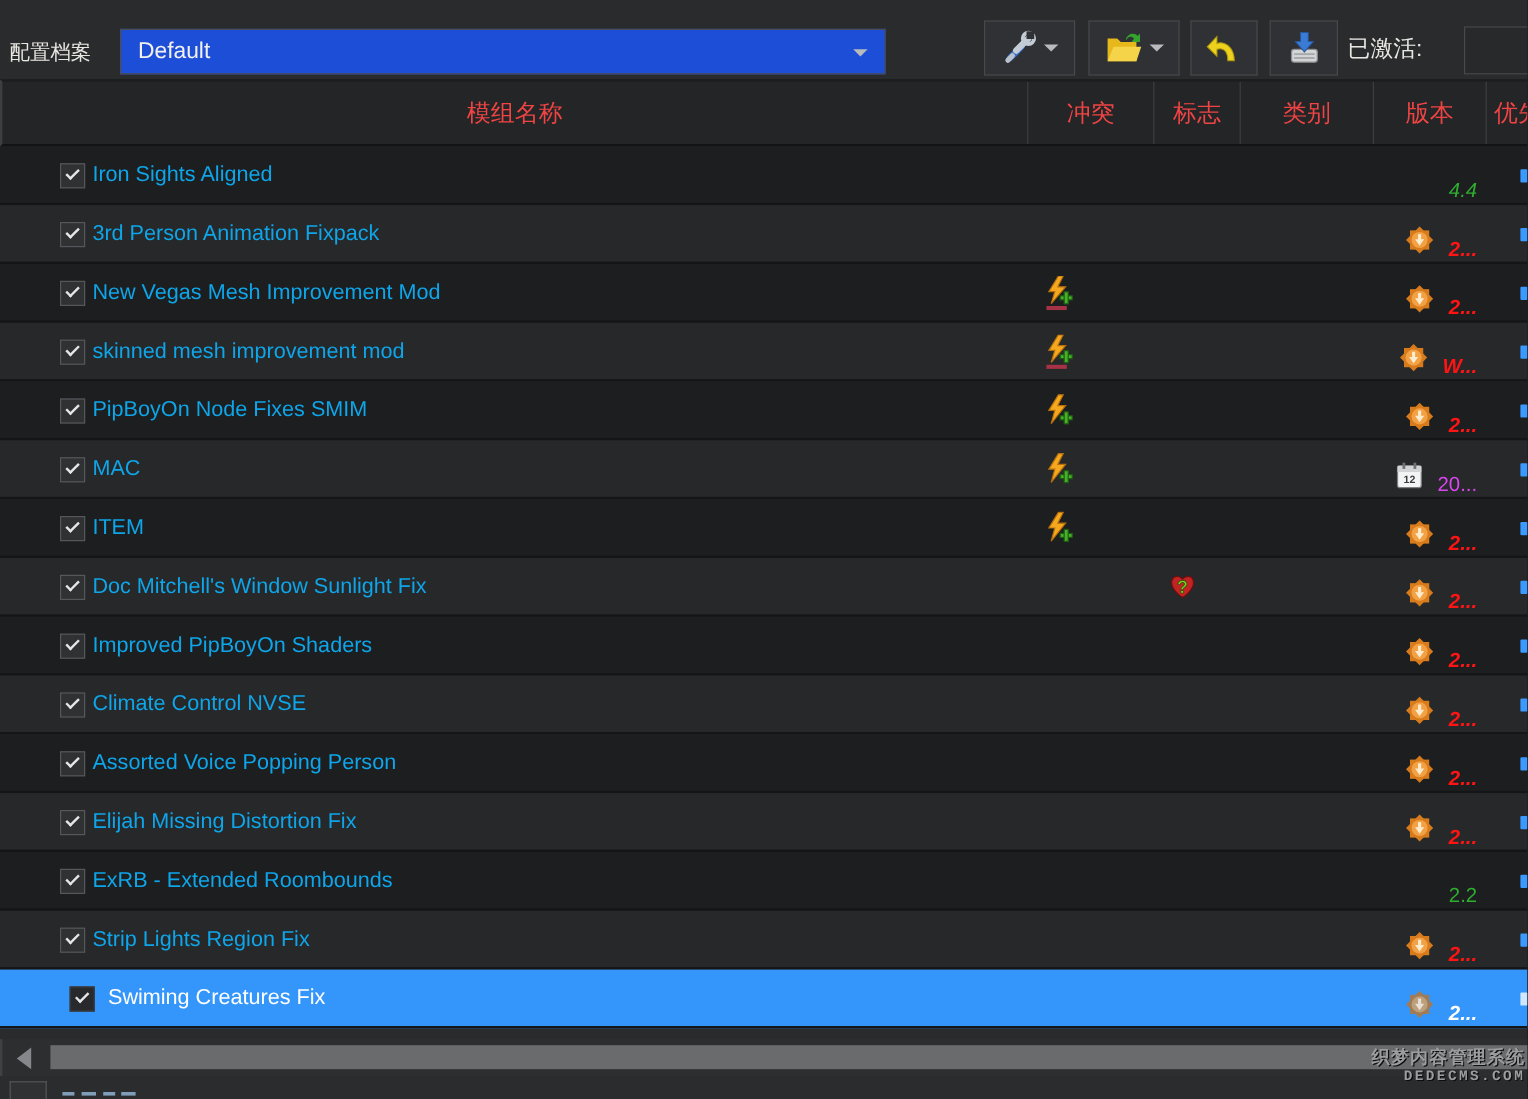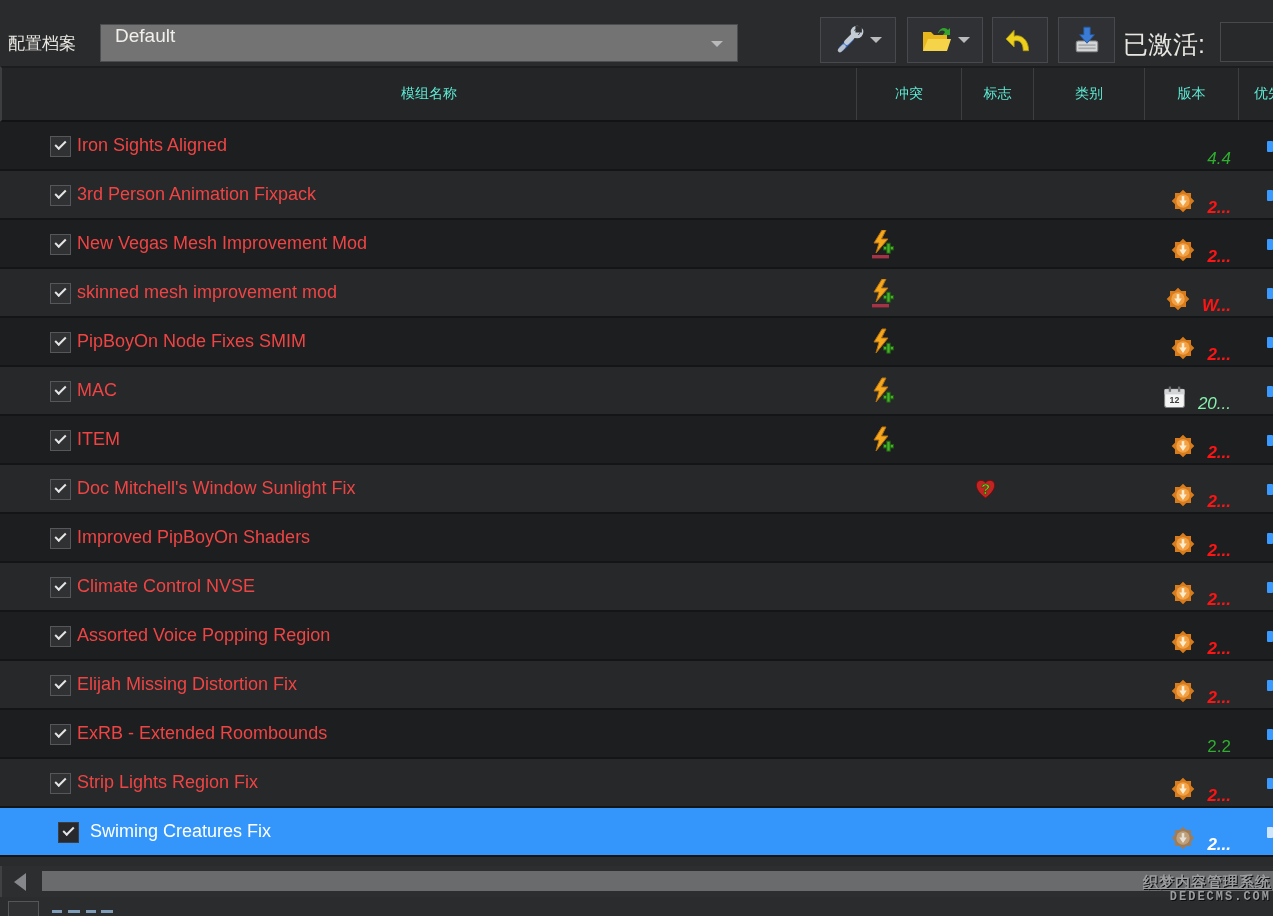--- a/index.html
+++ b/index.html
@@ -2,75 +2,75 @@
 <html><head>
 <meta charset="utf-8">
 <style>
   html,body{margin:0;padding:0;background:#1a1b1d;}
   *{box-sizing:border-box;font-family:"Liberation Sans","DejaVu Sans",sans-serif;}
   #app{position:relative;width:1273px;height:916px;background:#2a2b2d;overflow:hidden;padding-left:32px;}
 
   
   #topbar{position:absolute;left:0;top:0;width:1273px;height:66px;background:#2a2b2d;}
   .profile-label{position:absolute;left:8px;top:32px;font-size:17px;color:#e9e7e2;}
-  .combo{position:absolute;left:100px;top:24px;width:638px;height:38px;background:#737373;border:1px solid #4b4d50;display:flex;align-items:flex-start;padding:0 14px;}
+  .combo{position:absolute;left:100px;top:24px;width:638px;height:38px;background:#1d4ed8;border:1px solid #4b4d50;display:flex;align-items:center;padding:0 14px;}
   .combo .val{color:#f2f0ec;font-size:19px;}
   .combo .caret{position:absolute;right:14px;top:16px;}
   .caret{width:0;height:0;border-left:6px solid transparent;border-right:6px solid transparent;border-top:6px solid #b8babc;}
   .tbtn{position:absolute;top:17px;height:46px;background:#2f3134;border:1px solid #47494c;display:flex;align-items:center;justify-content:center;gap:6px;}
   .tbtn svg{display:block;}
   #btn-tools{left:820px;width:76px;}
   #btn-open{left:907px;width:76px;}
   #btn-undo{left:992px;width:56px;}
   #btn-install{left:1058px;width:57px;}
-  .activated-label{position:absolute;left:1123px;top:28px;font-size:25px;color:#e9e7e2;}
+  .activated-label{position:absolute;left:1123px;top:28px;font-size:19px;color:#e9e7e2;}
   .activated-box{position:absolute;left:1220px;top:22px;width:60px;height:40px;background:#27292b;border:1px solid #47494c;}
 
   
   #thead{position:absolute;left:0;top:66px;width:1273px;height:56px;background:#232527;border-top:2px solid #1c1d1f;border-bottom:2px solid #121314;border-left:2px solid #3c3e40;overflow:hidden;}
-  .hcell{position:absolute;top:0;height:52px;display:flex;align-items:center;justify-content:center;color:#5eead4;font-size:14px;border-right:1px solid #3c3e40;}
+  .hcell{position:absolute;top:0;height:52px;display:flex;align-items:center;justify-content:center;color:#ef4444;font-size:20px;border-right:1px solid #3c3e40;}
   .hcell:last-child{border-right:none;}
 
   
   #rows{position:absolute;left:0;top:122px;width:1273px;}
   .row{position:relative;width:1273px;height:49px;border-bottom:2px solid #141517;}
   .row.dark{background:#1c1e20;}
   .row.light{background:#26282a;}
   .row.selected{background:#3496fb;}
   .cb{position:absolute;left:50px;top:14px;width:21px;height:21px;background:#2f3133;border:1px solid #55575a;}
   .row.selected .cb{left:58px;background:#27292c;border-color:#3c3e41;}
   .cb i{position:absolute;left:4px;top:4px;width:11px;height:6px;border-left:2px solid #e6e6e6;border-bottom:2px solid #e6e6e6;transform:rotate(-45deg);}
-  .mod-name{position:absolute;left:77px;top:0;height:47px;display:flex;align-items:center;color:#ef4444;font-size:18px;white-space:nowrap;}
+  .mod-name{position:absolute;left:77px;top:0;height:47px;display:flex;align-items:center;color:#0ea5e9;font-size:18px;white-space:nowrap;}
   .row.selected .mod-name{left:90px;color:#ffffff;}
   .cell-conflict{position:absolute;left:869px;top:10px;}
   .cell-flag{position:absolute;left:974px;top:12px;}
   .cell-version{position:absolute;left:1143px;top:0;width:94px;height:47px;display:flex;align-items:flex-end;justify-content:flex-end;padding-right:6px;gap:11px;}
   .vtext{font-size:17px;white-space:nowrap;}
   .v-green-italic{color:#2fae2f;font-style:italic;}
   .v-green{color:#2fae2f;}
   .v-red{color:#ff1414;font-style:italic;font-weight:bold;}
-  .v-grey{color:#86efac;font-style:italic;}
+  .v-grey{color:#d946ef;}
   .v-white{color:#ffffff;font-style:italic;font-weight:bold;}
   .muted-ico{filter:saturate(.4) brightness(.95);}
   .prio-frag{position:absolute;left:1267px;top:19px;width:6px;height:11px;background:#3a9aff;border-radius:1px;}
   .row.selected .prio-frag{background:#cfe6ff;}
 
   
   #hscroll{position:absolute;left:0;top:866px;width:1273px;height:31px;background:#2c2e30;border-left:2px solid #3f4143;}
   #hscroll .arrow-left{position:absolute;left:12px;top:7px;width:0;height:0;border-top:9px solid transparent;border-bottom:9px solid transparent;border-right:12px solid #85878a;}
   #hscroll .thumb{position:absolute;left:40px;top:5px;width:1233px;height:20px;background:#696b6d;}
 
   
   #bottomstrip{position:absolute;left:0;top:897px;width:1273px;height:19px;background:#2a2c2e;}
   .partial-box{position:absolute;left:8px;top:4px;width:31px;height:15px;background:#2f3133;border:1px solid #54565a;border-bottom:none;}
   .frag{position:absolute;top:13px;height:3px;background:#7f9db9;}
 
   
   #watermark{position:absolute;right:2px;top:874px;text-align:right;z-index:5;line-height:1;}
-  #watermark .w1{font-size:15px;font-weight:bold;color:#9b9d9f;text-shadow:1px 1px 0 #0e0e0e;letter-spacing:1px;text-decoration:underline;}
+  #watermark .w1{font-size:15px;font-weight:bold;color:#9b9d9f;text-shadow:1px 1px 0 #0e0e0e;letter-spacing:1px;}
   #watermark .w2{font-size:12px;font-weight:bold;color:#9b9d9f;text-shadow:1px 1px 0 #0e0e0e;letter-spacing:2px;margin-top:2px;font-family:Liberation Mono, monospace;}
 </style>
 </head>
 <body>
 
 <div id="app">
 
   <div id="topbar">
     <span class="profile-label">配置档案</span>
 
@@ -344,21 +344,21 @@
       <polygon points="8.5,11.5 15.5,11.5 12,16.5" fill="#fceccd"></polygon>
     </svg></span>
           <span class="vtext v-red">2...</span>
         </span>
         <span class="prio-frag"></span>
       </div>
       <div class="row dark">
         <span class="cb">
           <i></i>
         </span>
-        <span class="mod-name">Assorted Voice Popping Region</span>
+        <span class="mod-name">Assorted Voice Popping Person</span>
         <span class="cell-version">
           <span>
     <svg width="26" height="26" viewBox="0 0 24 24">
       <rect x="4.6" y="4.6" width="14.8" height="14.8" fill="#d77b1c"></rect>
       <rect x="4.6" y="4.6" width="14.8" height="14.8" fill="#d77b1c" transform="rotate(45 12 12)"></rect>
       <circle cx="12" cy="12" r="6.2" fill="#f3a145"></circle>
       <rect x="10.8" y="7.5" width="2.4" height="5" fill="#fceccd"></rect>
       <polygon points="8.5,11.5 15.5,11.5 12,16.5" fill="#fceccd"></polygon>
     </svg></span>
           <span class="vtext v-red">2...</span>

